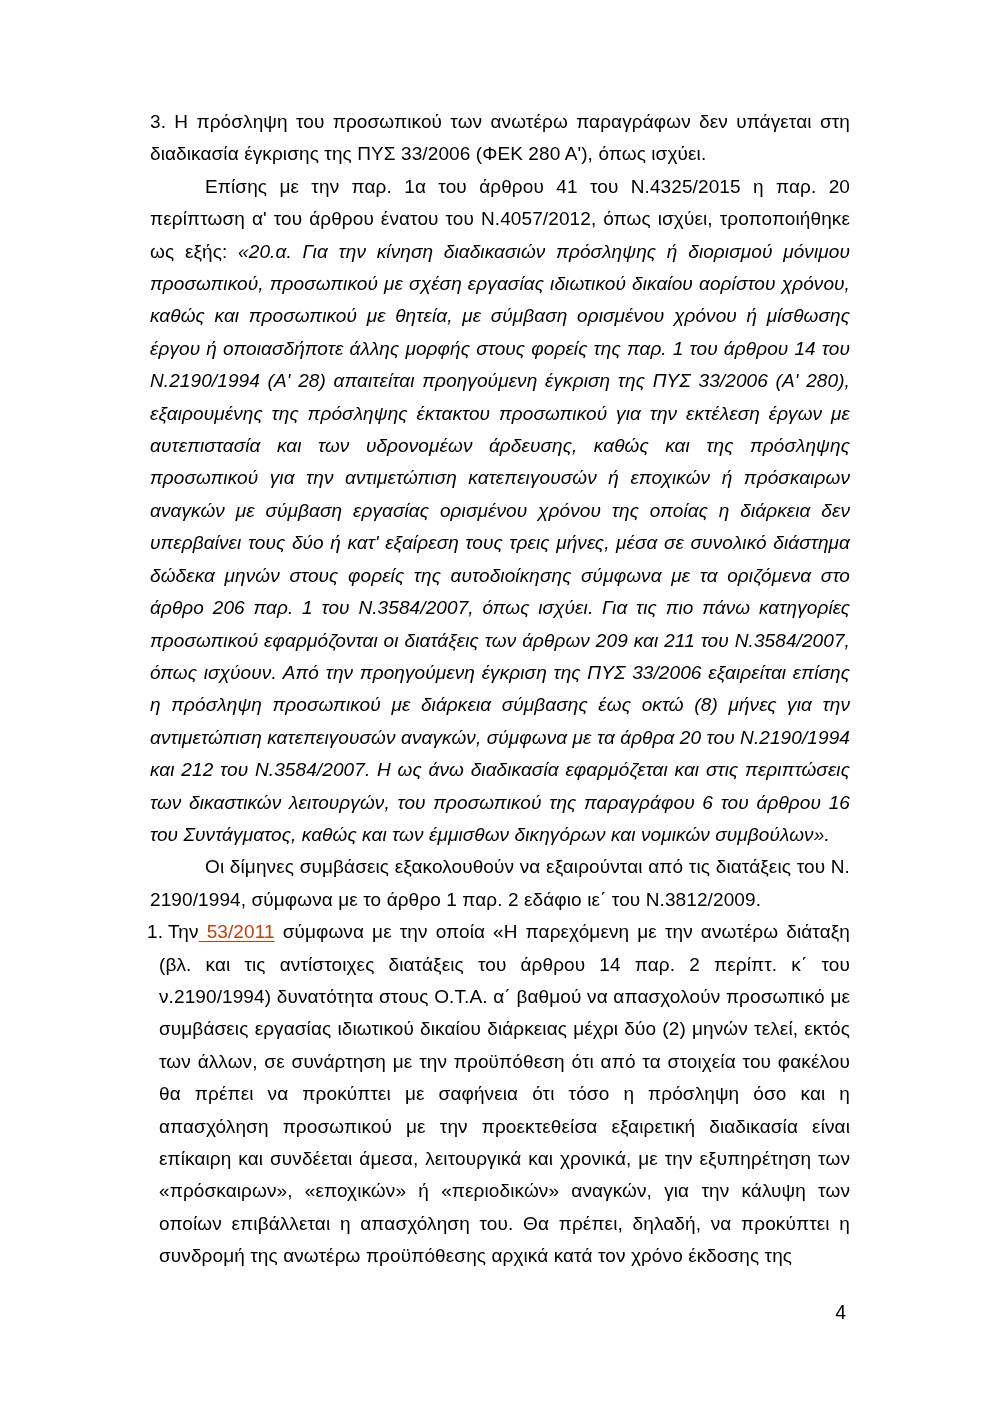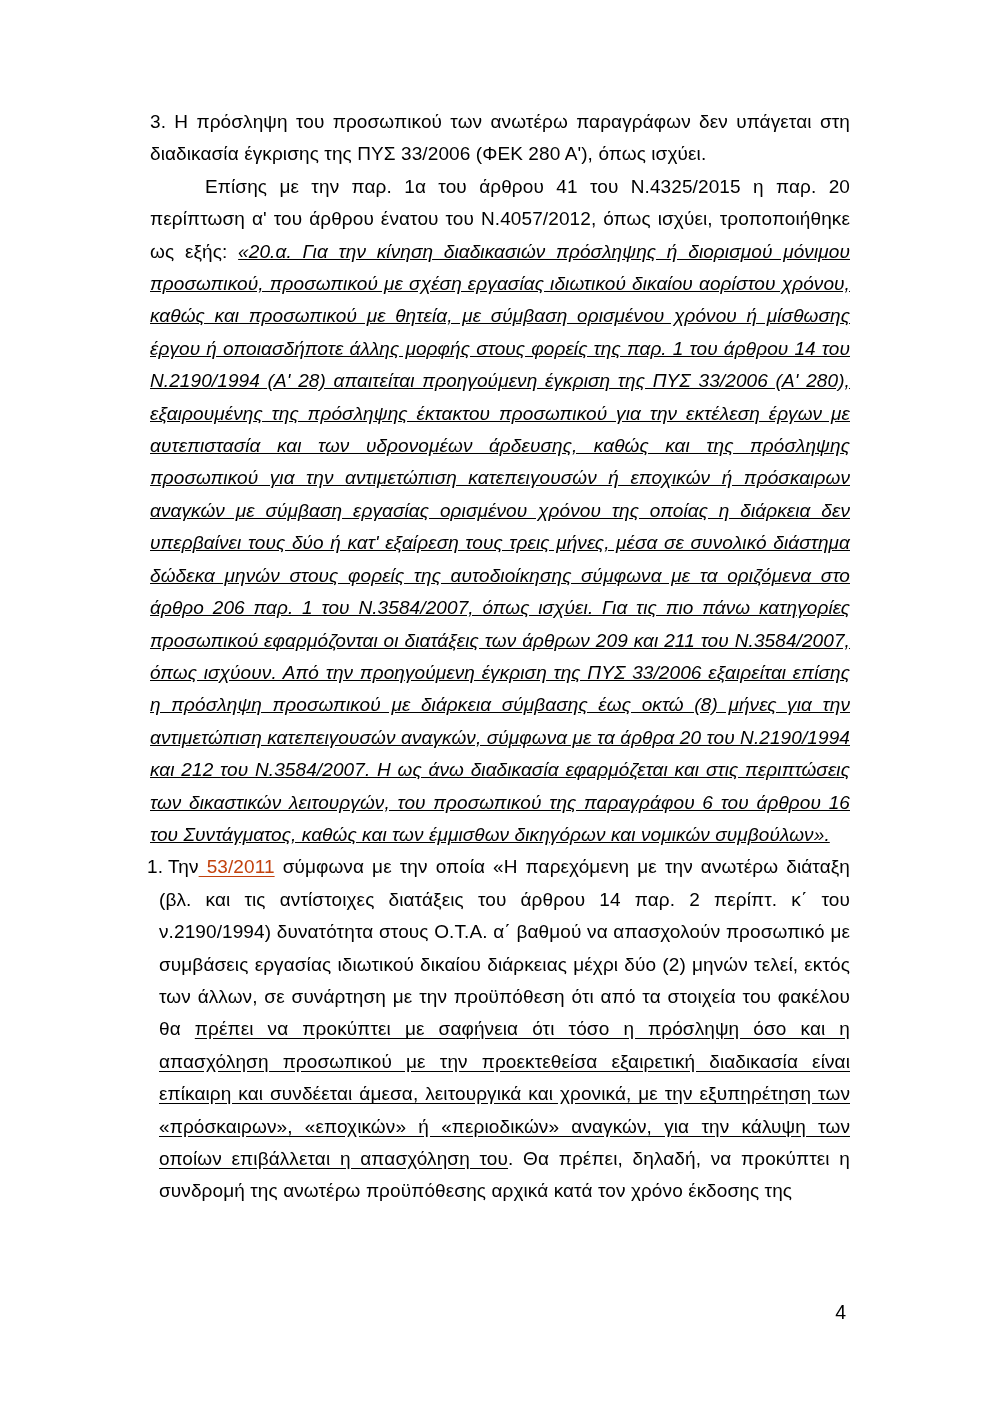--- a/index.html
+++ b/index.html
@@ -26,22 +26,22 @@
     left: 150px;
     top: 106px;
     width: 700px;
     font-size: 19px;
     line-height: 32.4px;
     text-align: justify;
     letter-spacing: 0.1px;
   }
   .para { margin: 0; }
   .indent { text-indent: 55px; }
-  .it { font-style: italic; text-decoration: underline; }
-  .ul { text-decoration: underline; text-underline-offset: 3px; }
+  .it { font-style: italic; }
+  .ul { text-underline-offset: 3px; }
   .doc-link {
     color: #c2410c;
     text-decoration: underline;
     text-underline-offset: 3px;
     cursor: pointer;
   }
   .list-item {
     position: relative;
     margin-left: 9px;
   }
@@ -69,20 +69,21 @@
 <body>
 
 <div class="page">
 
   <div class="content">
 
     <p class="para">3. Η πρόσληψη του προσωπικού των ανωτέρω παραγράφων δεν υπάγεται στη διαδικασία έγκρισης της ΠΥΣ 33/2006 (ΦΕΚ 280 Α'), όπως ισχύει.</p>
 
     <p class="para indent"><span>Επίσης με την παρ. 1α του άρθρου 41 του Ν.4325/2015 η παρ. 20 περίπτωση α' του άρθρου ένατου του Ν.4057/2012, όπως ισχύει, τροποποιήθηκε ως εξής: </span><span class="it">«20.α. Για την κίνηση διαδικασιών πρόσληψης ή διορισμού μόνιμου προσωπικού, προσωπικού με σχέση εργασίας ιδιωτικού δικαίου αορίστου χρόνου, καθώς και προσωπικού με θητεία, με σύμβαση ορισμένου χρόνου ή μίσθωσης έργου ή οποιασδήποτε άλλης μορφής στους φορείς της παρ. 1 του άρθρου 14 του Ν.2190/1994 (Α' 28) απαιτείται προηγούμενη έγκριση της ΠΥΣ 33/2006 (Α' 280), εξαιρουμένης της πρόσληψης έκτακτου προσωπικού για την εκτέλεση έργων με αυτεπιστασία και των υδρονομέων άρδευσης, καθώς και της πρόσληψης προσωπικού για την αντιμετώπιση κατεπειγουσών ή εποχικών ή πρόσκαιρων αναγκών με σύμβαση εργασίας ορισμένου χρόνου της οποίας η διάρκεια δεν υπερβαίνει τους δύο ή κατ' εξαίρεση τους τρεις μήνες, μέσα σε συνολικό διάστημα δώδεκα μηνών στους φορείς της αυτοδιοίκησης σύμφωνα με τα οριζόμενα στο άρθρο 206 παρ. 1 του Ν.3584/2007, όπως ισχύει. Για τις πιο πάνω κατηγορίες προσωπικού εφαρμόζονται οι διατάξεις των άρθρων 209 και 211 του Ν.3584/2007, όπως ισχύουν. Από την προηγούμενη έγκριση της ΠΥΣ 33/2006 εξαιρείται επίσης η πρόσληψη προσωπικού με διάρκεια σύμβασης έως οκτώ (8) μήνες για την αντιμετώπιση κατεπειγουσών αναγκών, σύμφωνα με τα άρθρα 20 του Ν.2190/1994 και 212 του Ν.3584/2007. Η ως άνω διαδικασία εφαρμόζεται και στις περιπτώσεις των δικαστικών λειτουργών, του προσωπικού της παραγράφου 6 του άρθρου 16 του Συντάγματος, καθώς και των έμμισθων δικηγόρων και νομικών συμβούλων».</span></p>
 
+    <p class="para indent">Οι δίμηνες συμβάσεις εξακολουθούν να εξαιρούνται από τις διατάξεις του Ν. 2190/1994, σύμφωνα με το άρθρο 1 παρ. 2 εδάφιο ιε΄ του Ν.3812/2009.</p>
 
 
     <div class="list-item">
       <span class="list-num">1.</span>
       <div class="list-body"><span>Την</span><a class="doc-link"> 53/2011</a><span> σύμφωνα με την οποία «Η παρεχόμενη με την ανωτέρω διάταξη (βλ. και τις αντίστοιχες διατάξεις του άρθρου 14 παρ. 2 περίπτ. κ΄ του ν.2190/1994) δυνατότητα στους Ο.Τ.Α. α΄ βαθμού να απασχολούν προσωπικό με συμβάσεις εργασίας ιδιωτικού δικαίου διάρκειας μέχρι δύο (2) μηνών τελεί, εκτός των άλλων, σε συνάρτηση με την προϋπόθεση ότι από τα στοιχεία του φακέλου θα </span><span class="ul">πρέπει να προκύπτει με σαφήνεια ότι τόσο η πρόσληψη όσο και η απασχόληση προσωπικού με την προεκτεθείσα εξαιρετική διαδικασία είναι επίκαιρη και συνδέεται άμεσα, λειτουργικά και χρονικά, με την εξυπηρέτηση των «πρόσκαιρων», «εποχικών» ή «περιοδικών» αναγκών, για την κάλυψη των οποίων επιβάλλεται η απασχόληση του</span><span>. Θα πρέπει, δηλαδή, να προκύπτει η συνδρομή της ανωτέρω προϋπόθεσης αρχικά κατά τον χρόνο έκδοσης της</span></div>
     </div>
 
   </div>
 
   <div class="page-number">4</div>

